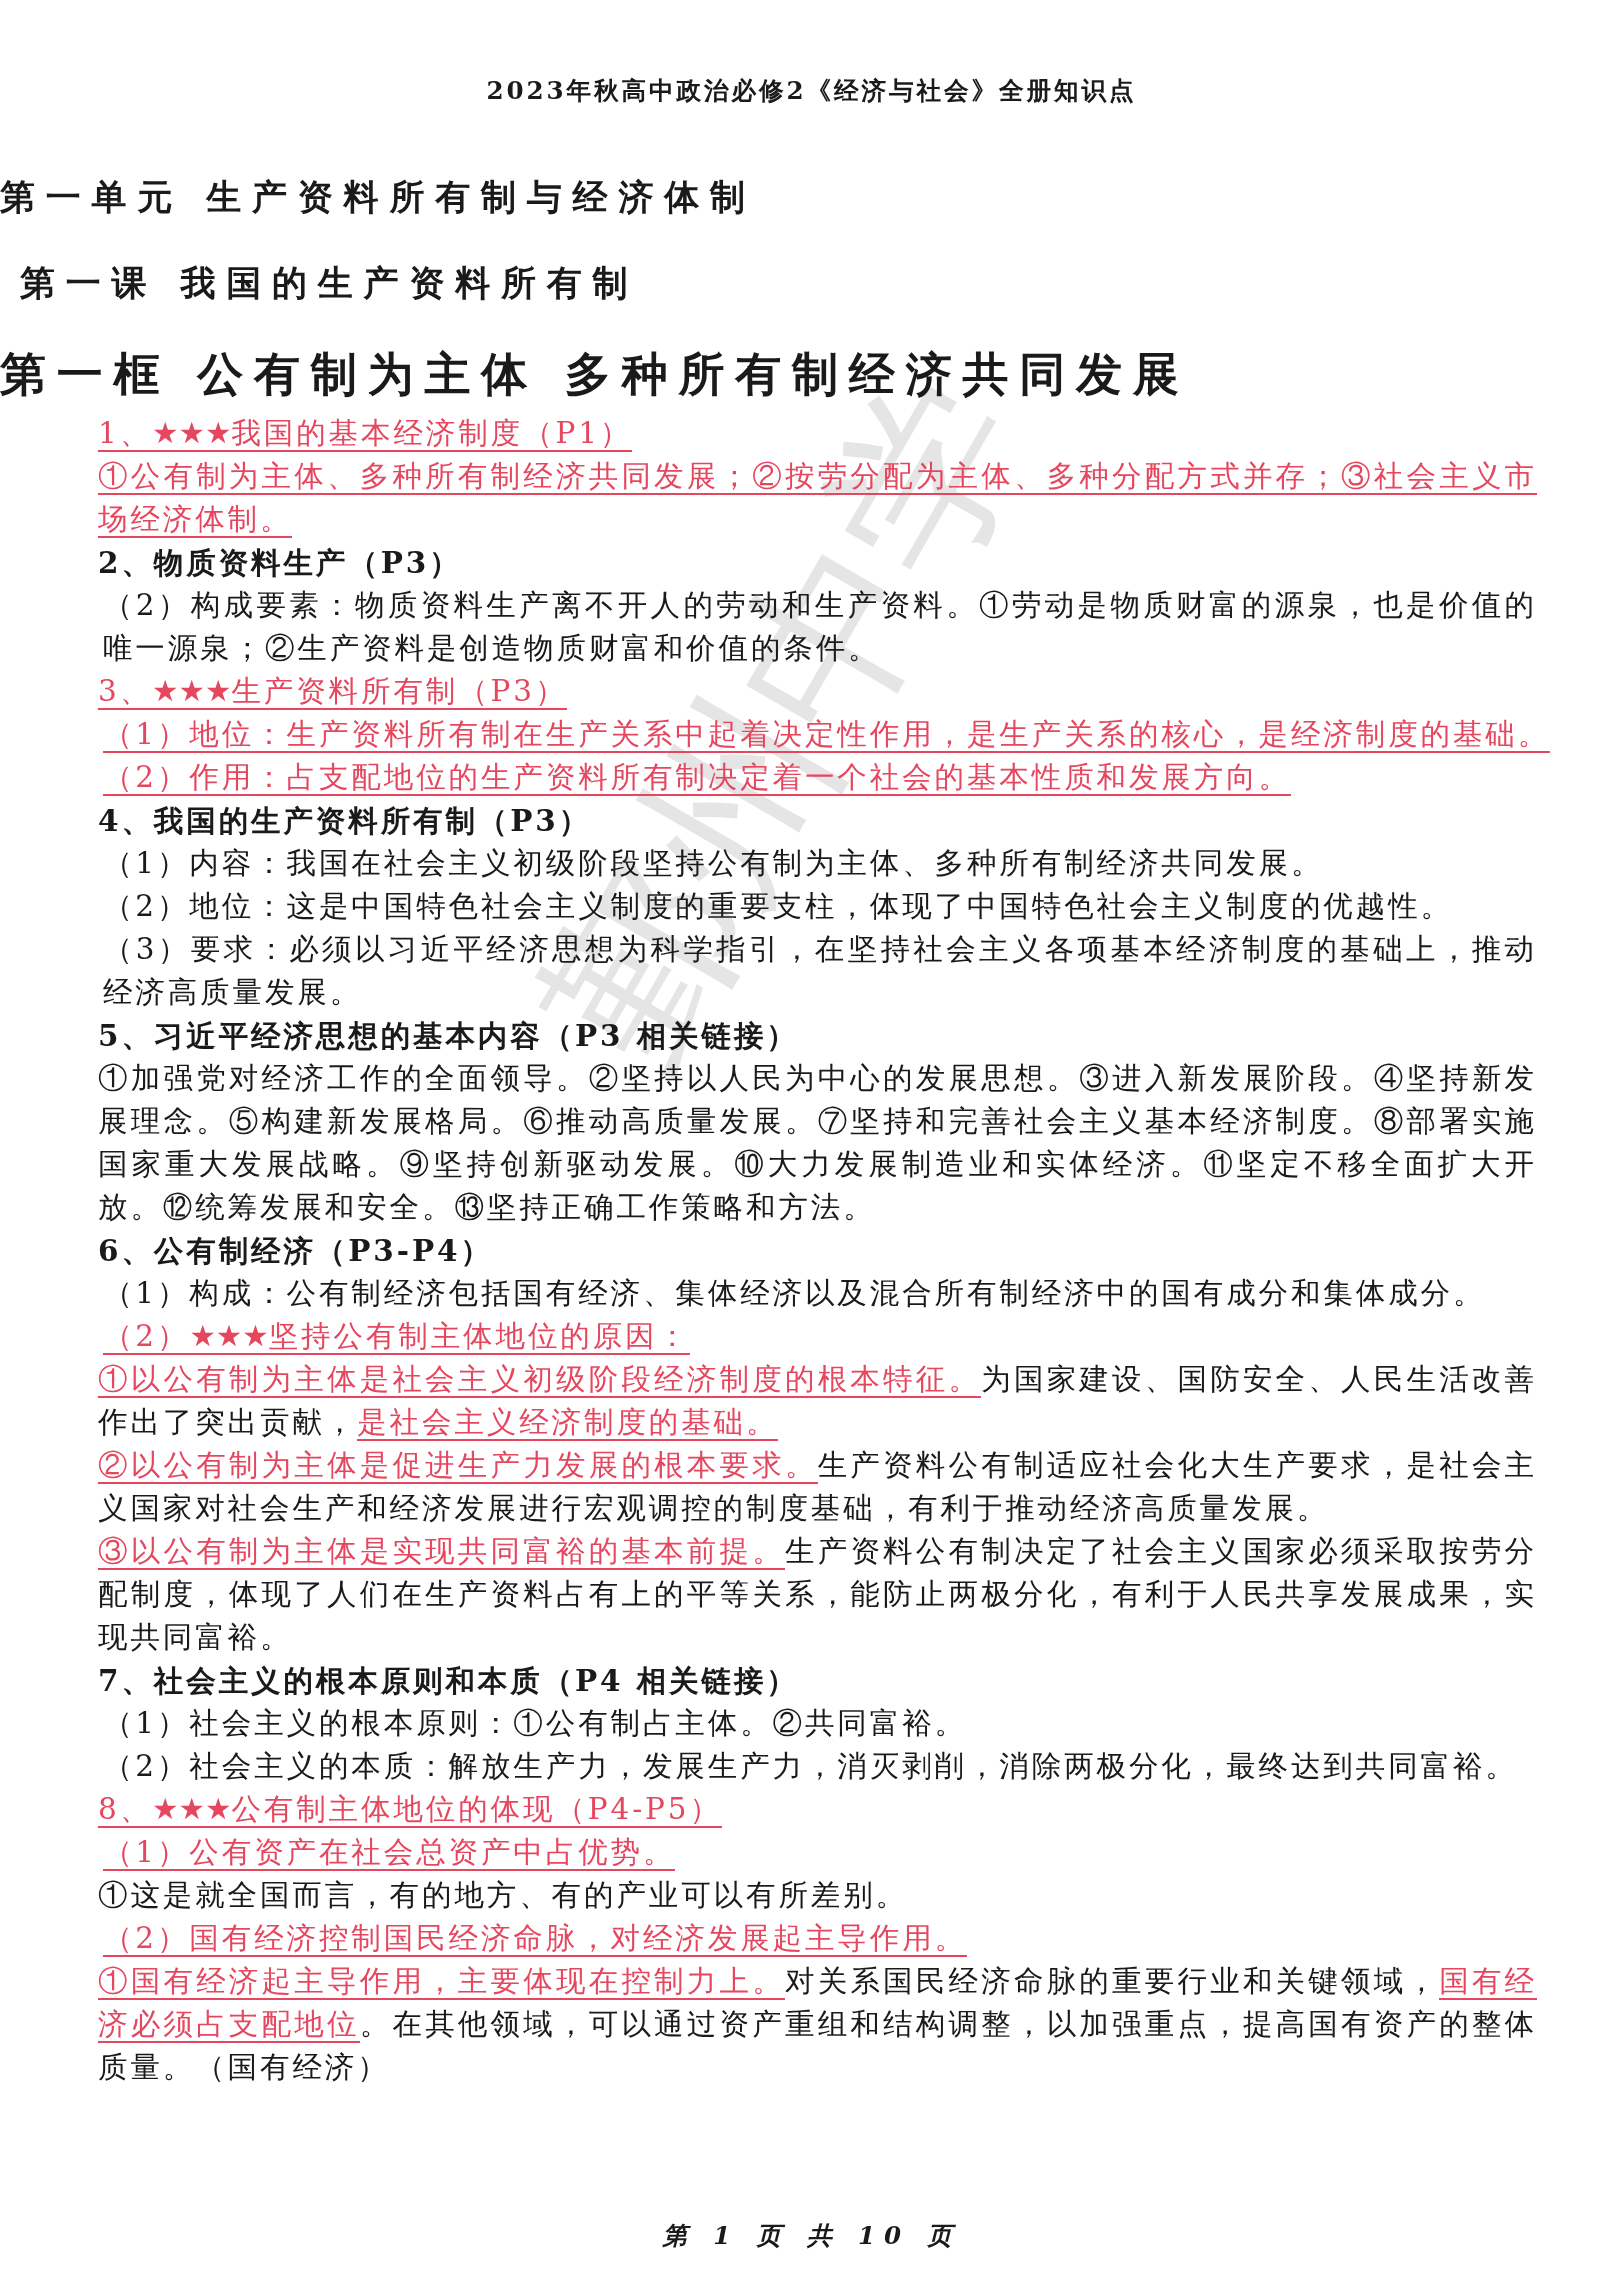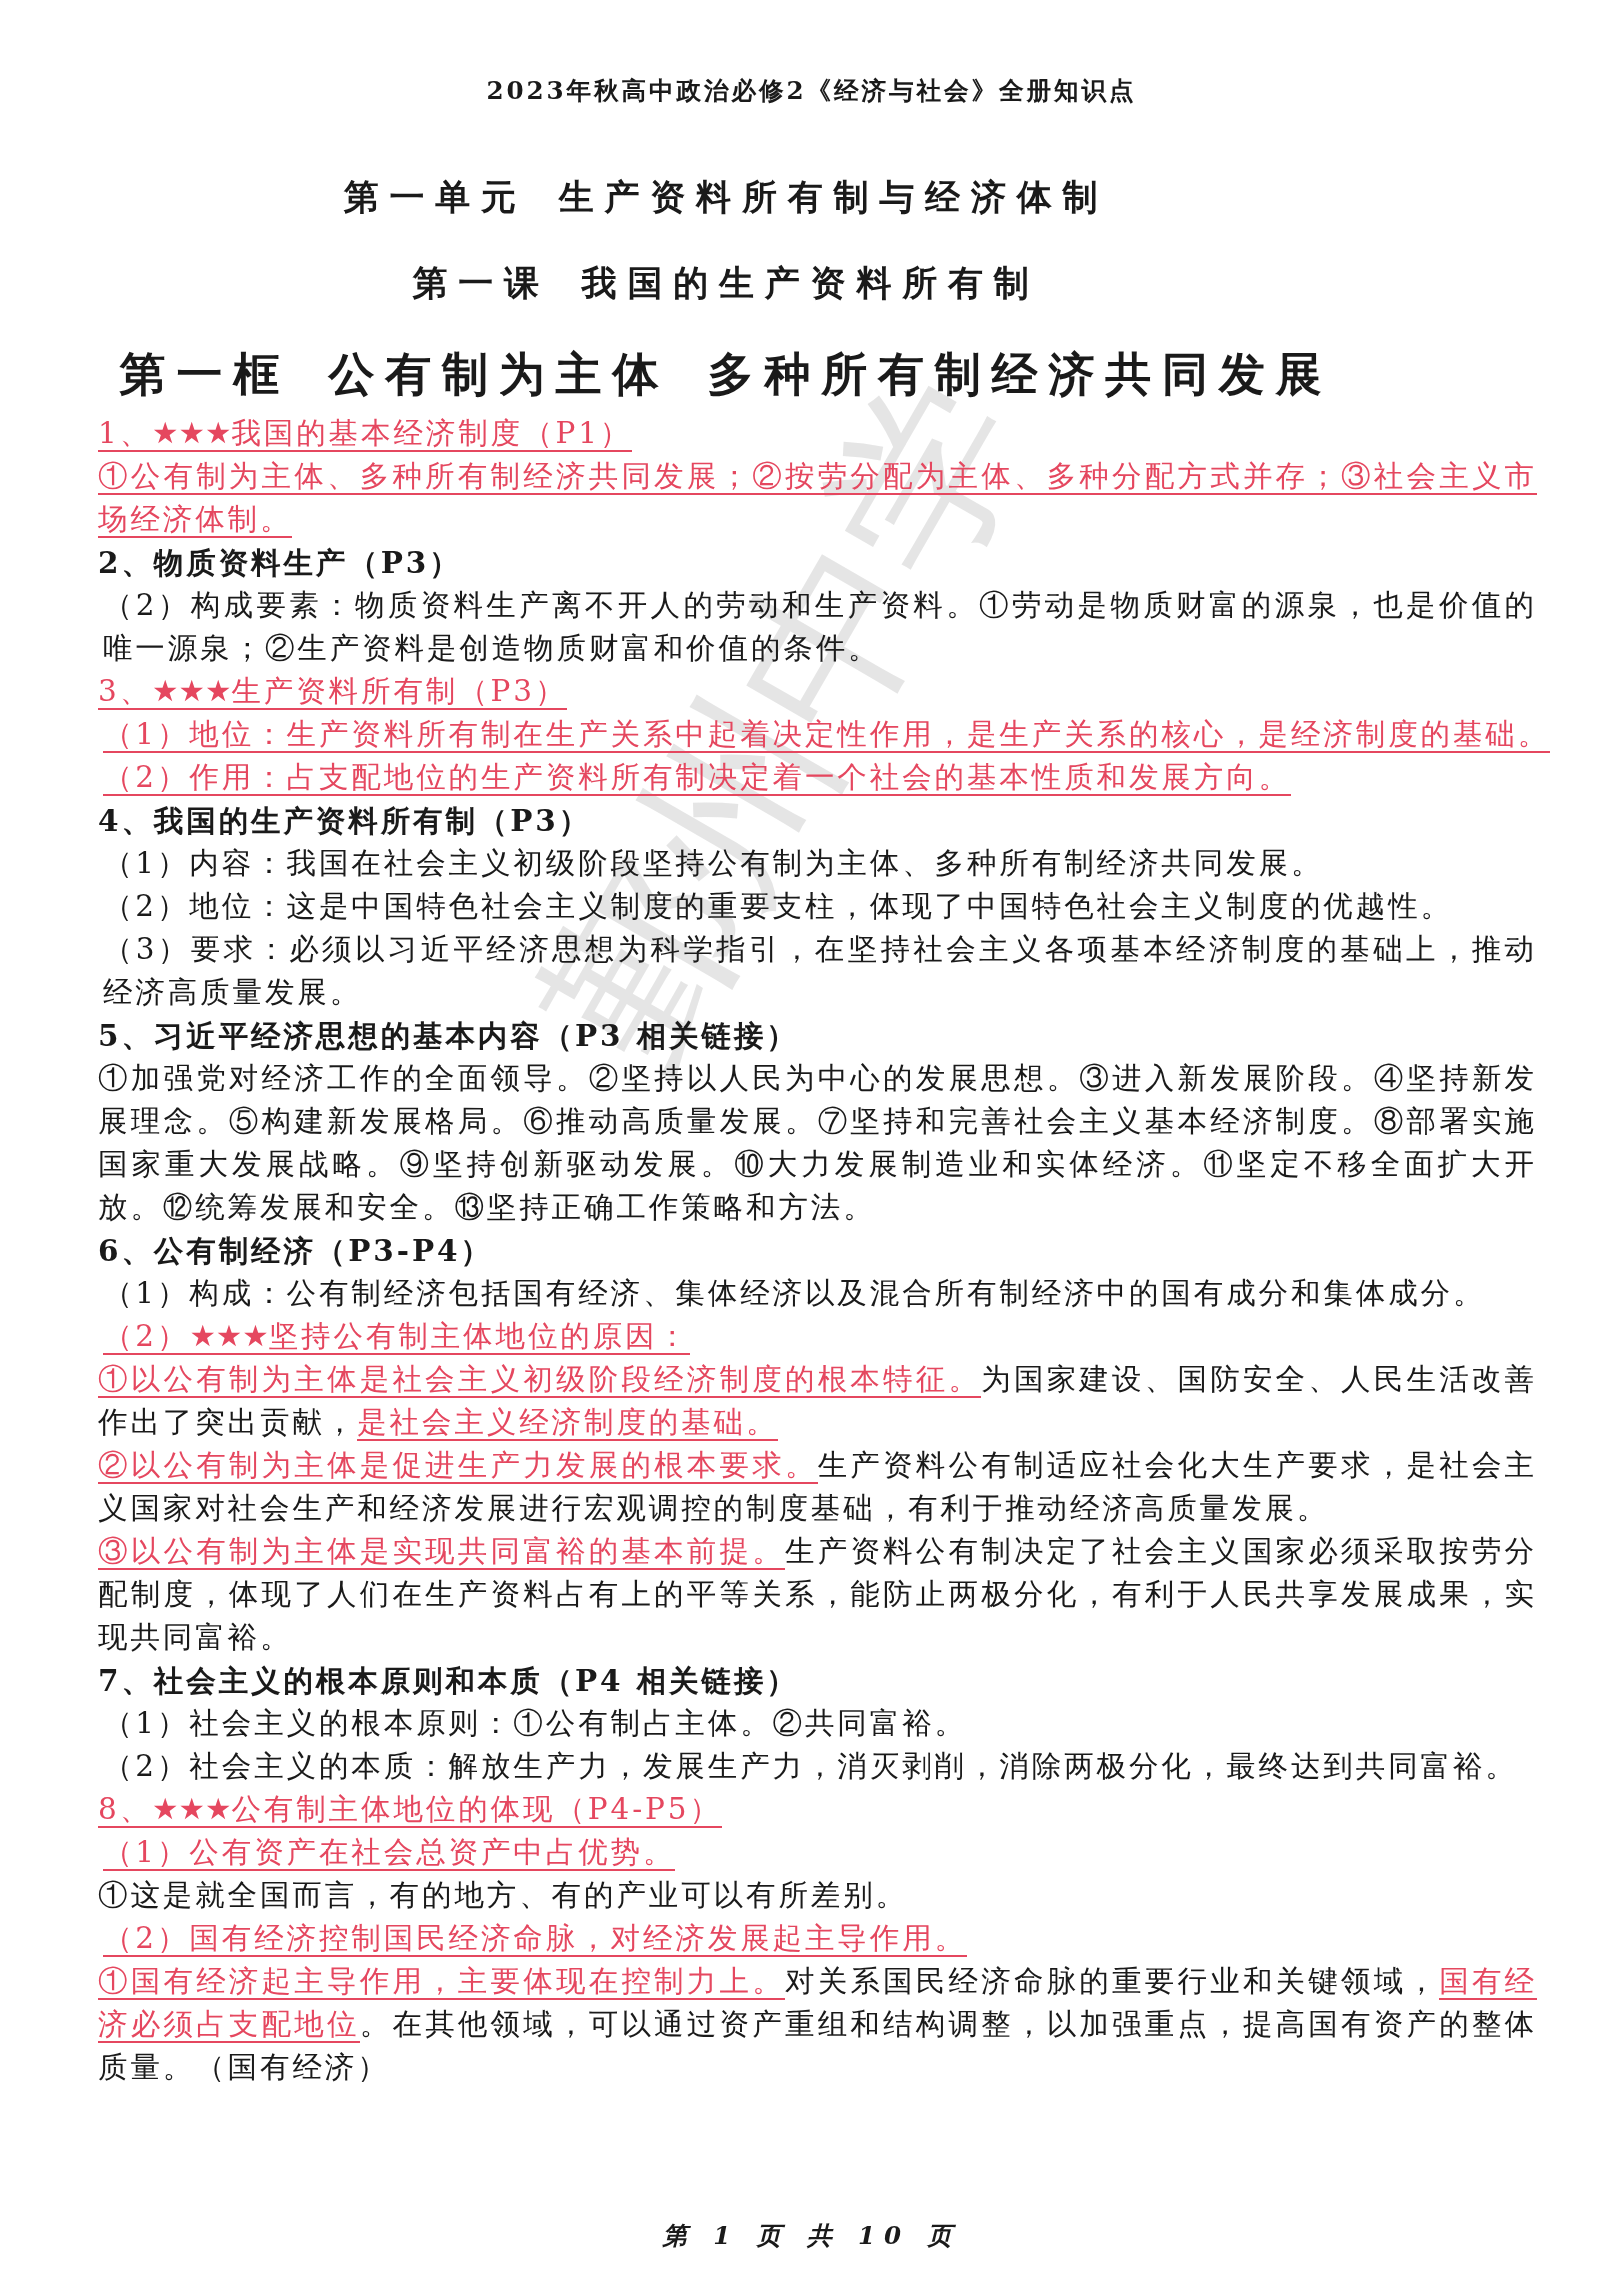--- a/index.html
+++ b/index.html
@@ -6,25 +6,25 @@
   body {
     width: 1623px; height: 2295px; position: relative; overflow: hidden;
     font-family: "DejaVu Serif", "Liberation Serif", serif;
     color: #1a1a1a;
   }
   .page-header {
     position: absolute; top: 74px; left: 0; width: 1623px; text-align: center;
     font-size: 24.6px; font-weight: bold; letter-spacing: 2.9px;
   }
   .title {
-    position: absolute; left: 0; width: 1452px; text-align: center;
-    font-weight: bold; letter-spacing: 10.8px; font-family: Liberation Mono, monospace;
+    position: absolute; left: 0; width: 1452px; text-align: left;
+    font-weight: bold; letter-spacing: 10.8px;
   }
   .t1 { top: 174px; font-size: 35px; }
-  .t2 { top: 260px; font-size: 35px; }
+  .t2 { top: 260px; font-size: 35px; margin-left: 20px; }
   .t3 { top: 344px; font-size: 46px; }
   .content {
     position: absolute; top: 412px; left: 98px; width: 1439px;
     font-size: 29.5px; line-height: 43px;
   }
   .line { white-space: nowrap; letter-spacing: 2.9px; }
   .wrap { white-space: normal; text-align: justify; text-align-last: left; letter-spacing: 2.9px; }
   .h { font-weight: bold; }
   .red { color: #e5475f; border-bottom: 2.5px double #e5475f; }
   .red-plain { color: #e5475f; }

